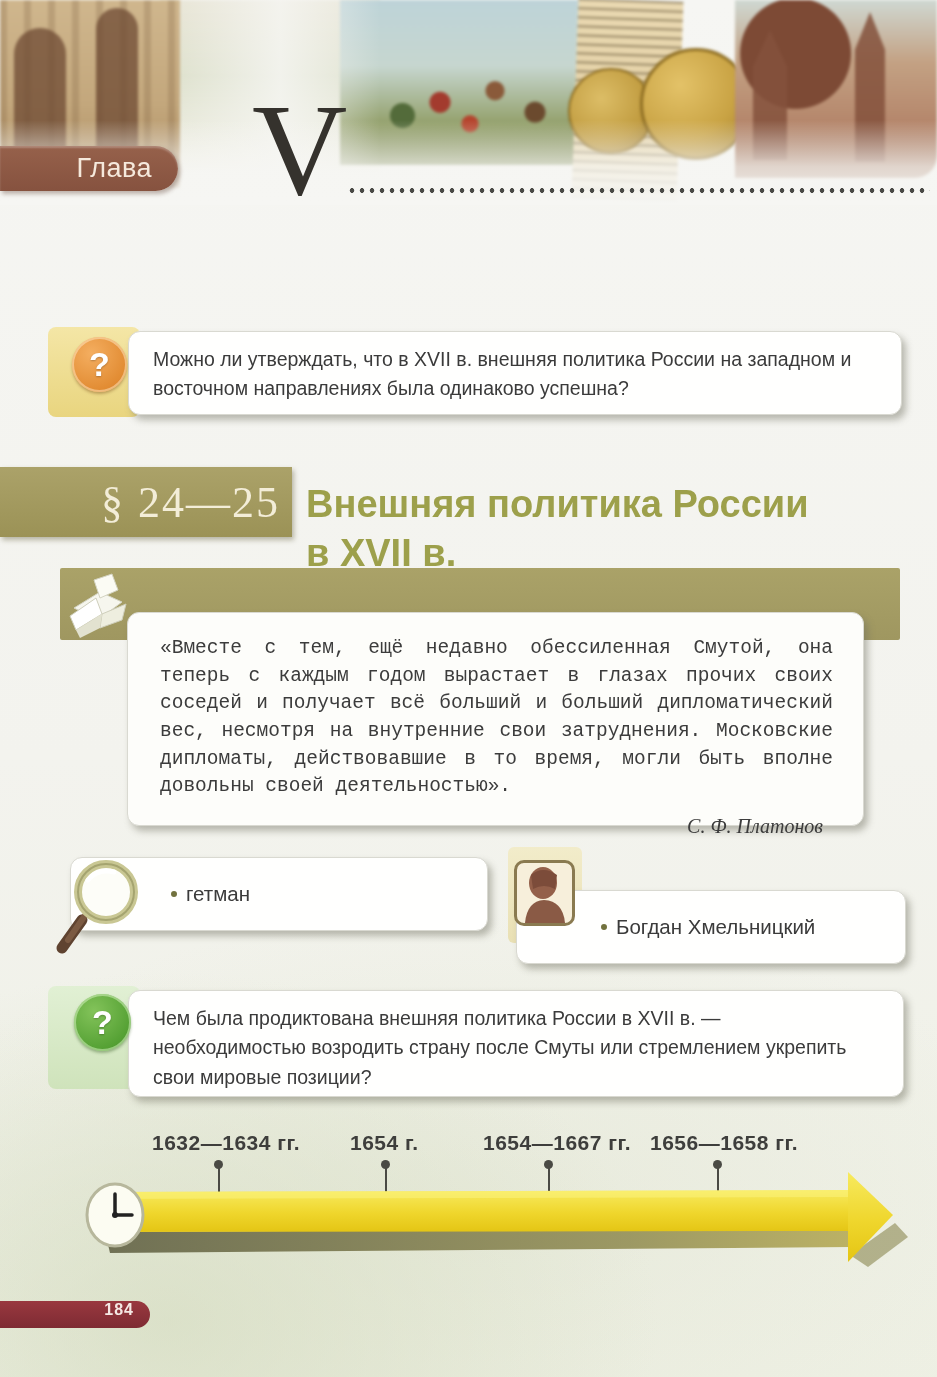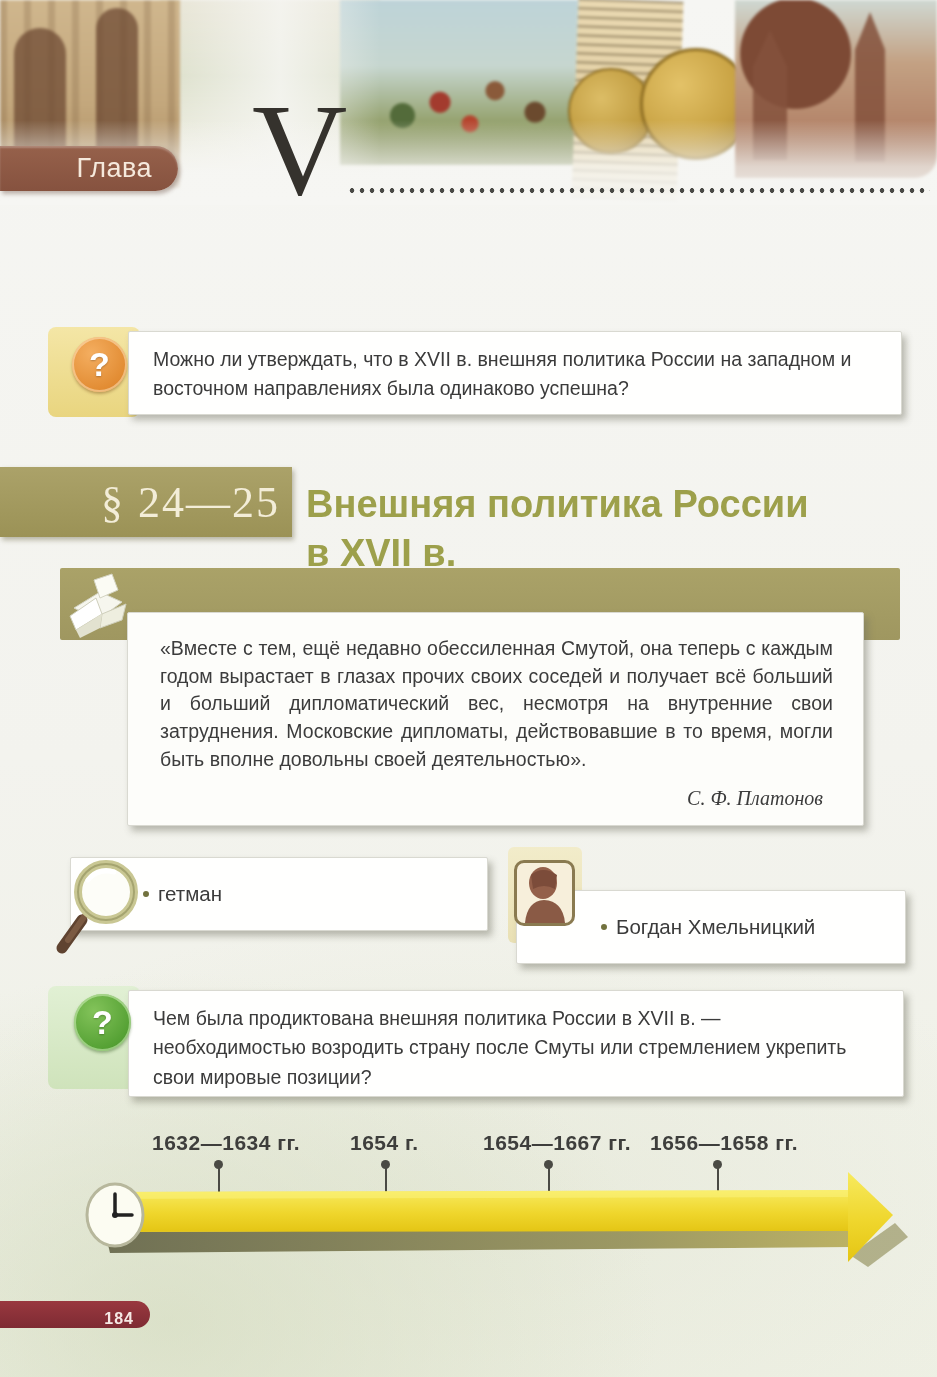--- a/index.html
+++ b/index.html
@@ -123,21 +123,21 @@
     background: linear-gradient(180deg, #f4e6a6 0%, #e9d57f 100%);
   }
   .q-strip.green {
     left: 48px; top: 986px; width: 92px; height: 103px;
     background: linear-gradient(180deg, #e1f0d4 0%, #cfe3bb 100%);
   }
   .card {
     position: absolute; background: #fffffe;
     border: 1px solid #d9d9d1;
     box-shadow: 4px 5px 7px rgba(110,110,95,.45);
-    border-radius: 2px;
+    border-radius: 12px;
   }
   .card.intro { left: 128px; top: 331px; width: 774px; height: 84px; }
   .card.mainq { left: 128px; top: 990px; width: 776px; height: 107px; }
   .card .q-text {
     padding: 13px 26px 0 24px;
     font-size: 19.5px; line-height: 1.5; color: #3b3b3b;
   }
   .q-badge {
     position: absolute; border-radius: 50%;
     display: flex; align-items: center; justify-content: center;
@@ -173,33 +173,33 @@
   
   .quote-banner {
     position: absolute; left: 60px; top: 568px; width: 840px; height: 72px;
     background: linear-gradient(180deg, #aaa268 0%, #9f9760 100%);
     border-radius: 2px;
   }
   .book-icon { position: absolute; left: 60px; top: 568px; }
   .card.quote { left: 127px; top: 612px; width: 737px; height: 214px; background: #fdfdfa; }
   .quote-text {
     padding: 22px 30px 0 32px;
-    font-family: Liberation Sans, sans-serif;
+    font-family: Liberation Mono, monospace;
     font-size: 19.5px; line-height: 1.42; color: #3c3c3c;
     text-align: justify;
   }
   .quote-author {
     padding: 14px 40px 0 3px;
     font-family: "Liberation Serif", "DejaVu Serif", serif;
     font-style: italic; font-size: 20px; color: #3c3c3c;
     text-align: right;
   }
 
   
-  .card.term { left: 70px; top: 857px; width: 418px; height: 74px; display: flex; align-items: center; padding-left: 72px; }
+  .card.term { left: 70px; top: 857px; width: 418px; height: 74px; display: flex; align-items: center; padding-left: 100px; }
   .card.person { left: 516px; top: 857px; width: 390px; height: 74px; display: flex; align-items: center; padding-left: 84px; margin-top: 33px; }
   .vocab-label { font-size: 20.5px; color: #3b3b3b; display: flex; align-items: center; gap: 9px; }
   .bullet {
     display: inline-block; width: 6px; height: 6px; border-radius: 50%;
     border: 3px solid #72723e; background: #e9e9d2; flex: none;
   }
   .magnifier { position: absolute; left: 48px; top: 848px; }
   .portrait-strip {
     position: absolute; left: 508px; top: 847px; width: 74px; height: 96px;
     background: linear-gradient(180deg, #f2ecca 0%, #e9e0b4 100%); border-radius: 6px;
@@ -231,21 +231,21 @@
   .tl-pin.p0 { left: 214px; } .tl-pin.p1 { left: 381px; }
   .tl-pin.p2 { left: 544px; } .tl-pin.p3 { left: 713px; }
   .tl-arrow { position: absolute; left: 80px; top: 1165px; }
   .clock-icon { position: absolute; left: 84px; top: 1182px; }
 
   
   .page-num-bar {
     position: absolute; left: 0; top: 1301px; width: 150px; height: 27px;
     background: linear-gradient(180deg, #99383f 0%, #7e2b33 100%);
     border-radius: 0 14px 14px 0;
-    display: flex; align-items: flex-end; justify-content: flex-end;
+    display: flex; align-items: flex-start; justify-content: flex-end;
     padding-right: 16px;
     color: #f5e8e4; font-weight: bold; font-size: 16px; letter-spacing: 1px;
   }
 </style>
 </head>
 <body>
 
 <div id="page">
 
   <div class="banner">

